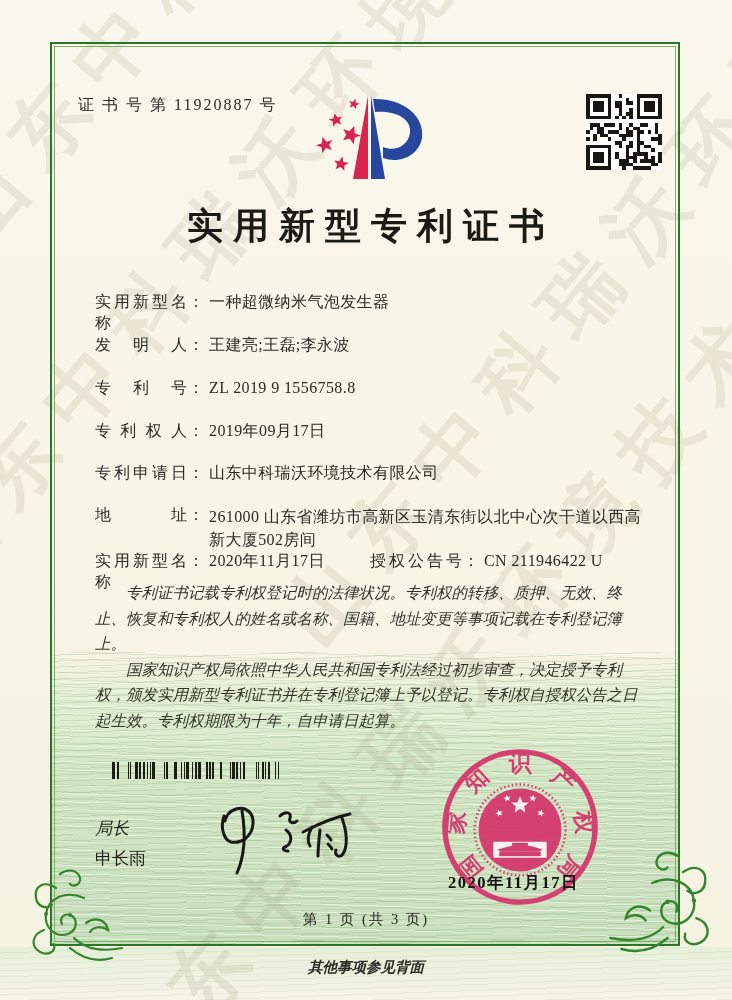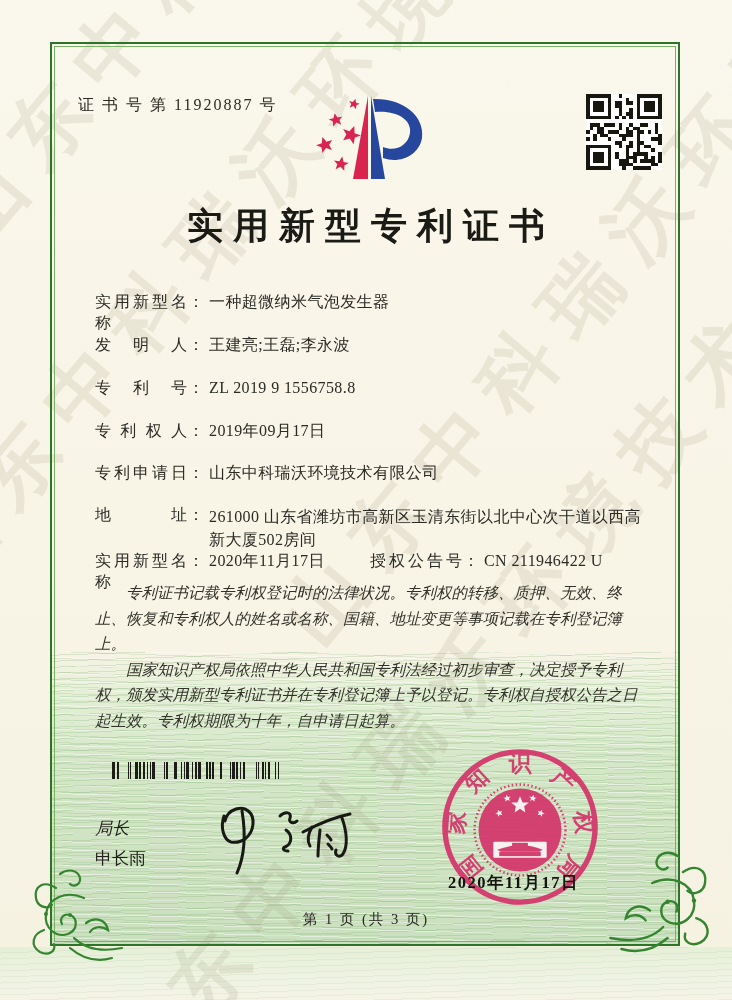--- a/index.html
+++ b/index.html
@@ -371,14 +371,15 @@
       <g fill="#d4356b">
         <path d="M62,108 Q85,99 108,108 L104,110 L66,110 Z"></path>
         <rect x="77" y="101" width="16" height="4"></rect>
         <rect x="64" y="110" width="42" height="4.5"></rect>
       </g>
     </g>
   </svg>
   <div class="seal-date">2020年11月17日</div>
 
   <div class="page-indicator">第 1 页 (共 3 页)</div>
+  <div class="footer-note">其他事项参见背面</div>
 
 </div>
 
 </body></html>

